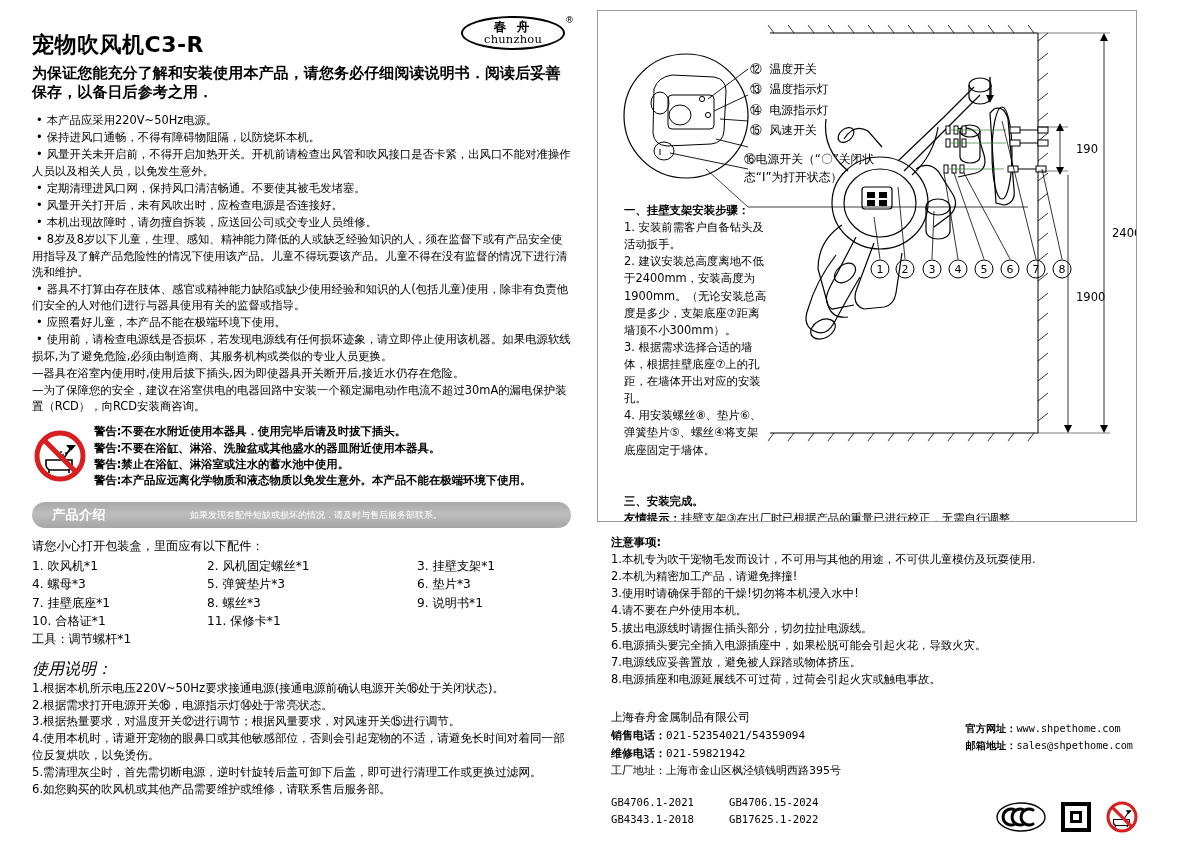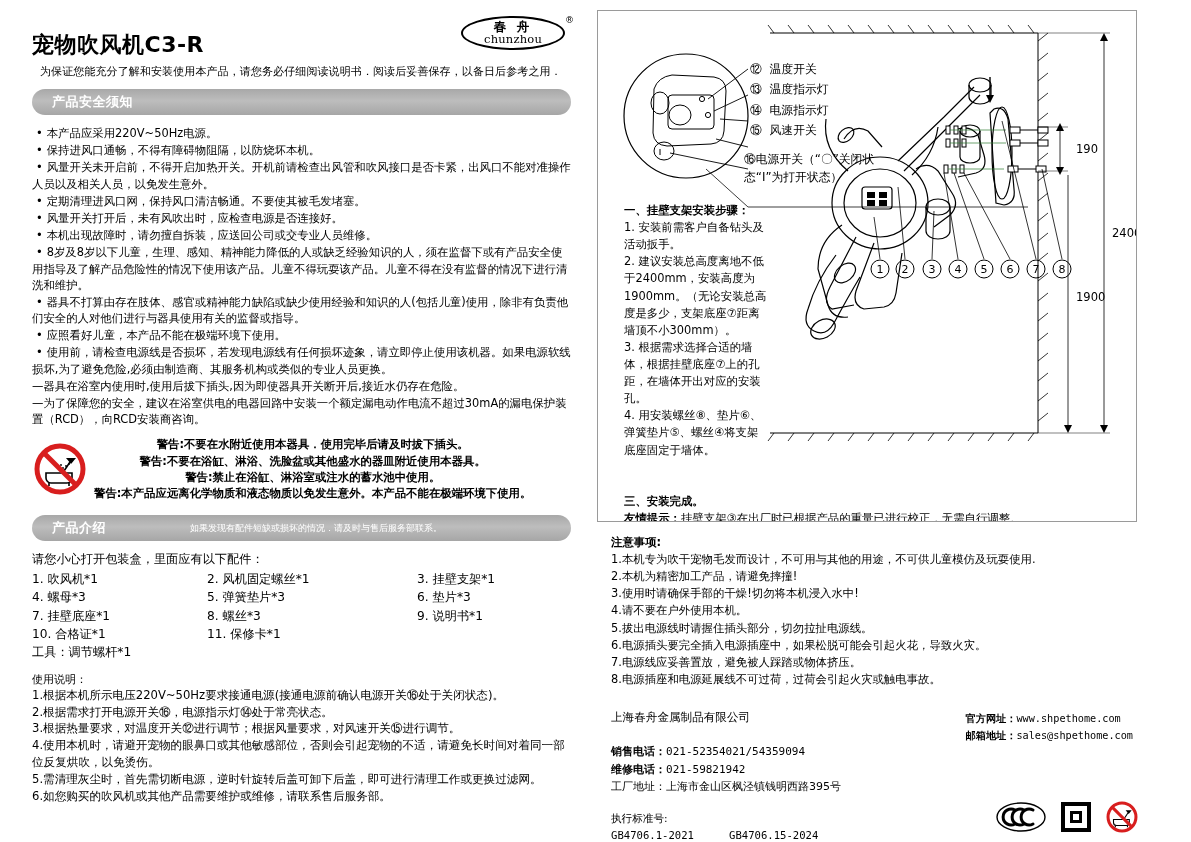--- a/index.html
+++ b/index.html
@@ -25,44 +25,44 @@
     width: 104px; height: 34px; border: 2px solid #000; border-radius: 50%;
     display:flex; flex-direction:column; align-items:center; justify-content:center;
     line-height: 1;
   }
   .logo .cn { font-size: 12.5px; font-weight:bold; letter-spacing: 3px; margin-bottom:1px; }
   .logo .en { font-size: 11.5px; font-weight:normal; font-family:"DejaVu Serif", serif; letter-spacing:0.2px; }
   .logo .reg { position:absolute; right:-1px; top:-1px; font-size:9px; }
 
   h1.title { font-size: 22px; font-weight: 600; margin: 8px 0 4px 0; letter-spacing: .5px;
              font-family:"DejaVu Sans","Liberation Sans",sans-serif; }
-  .subtitle { font-size: 11px; margin: 0 0 10px 8px; letter-spacing: .1px; }
+  .subtitle { font-size: 15px; margin: 0 0 10px 0; letter-spacing: .1px; font-weight: bold; }
 
   .band {
     background: linear-gradient(to bottom, #a8a8a8, #bdbdbd 45%, #a6a6a6);
     border-radius: 14px; height: 26px; display:flex; align-items:center;
     padding: 0 20px; margin: 6px 0 10px 0; color:#fff;
   }
   .band .band-title { font-size: 13px; font-weight:bold; letter-spacing:.5px; }
   .band .band-note { font-size: 9px; margin-left: 84px; font-weight:normal; }
 
   ul.bullets { list-style:none; margin:0; padding:0; }
   ul.bullets li { font-size: 11.4px; line-height: 1.42; margin: 0 0 1px 0; text-indent: 0; }
   ul.bullets li.b::before { content:"\2022"; margin-right: 4px; margin-left:4px; }
   ul.bullets li.dash { padding-left: 0; }
 
   .warnblock { display:flex; align-items:center; margin: 9px 0 6px 0; }
   .warn-icon { width: 56px; height: 56px; flex: 0 0 56px; margin-right: 6px; position:relative; }
-  .warn-lines { font-size: 11.4px; font-weight: bold; line-height: 1.42; text-align: center; }
+  .warn-lines { font-size: 11.4px; font-weight: bold; line-height: 1.42; }
 
   .parts-intro { font-size: 12.2px; margin: 2px 0 2px 0; }
   .parts-grid { display:grid; grid-template-columns: 175px 210px auto; font-size:12.2px; line-height:1.5; }
   .tools-line { font-size:12.2px; line-height:1.5; }
 
-  .usage-title { font-size: 11px; margin-top: 10px; }
+  .usage-title { font-size: 16px; margin-top: 10px; font-style: italic; }
   .usage-list { font-size: 11.6px; line-height: 1.46; }
   .usage-list div { margin-bottom: 0px; }
 
   
   .right-col { width: 581px; padding: 10px 12px 8px 8px; position:relative; }
 
   .diagram-box {
     border: 1px solid #9a9a9a; height: 512px; position:relative; overflow:hidden;
     background:#fff;
   }
@@ -79,23 +79,23 @@
   .steps-b .hd { font-weight:bold; }
   .steps-c { position:absolute; left: 26px; top: 483px; font-size:11.4px; }
   .steps-c .hd { font-weight:bold; }
   .tip { position:absolute; left: 26px; top: 500px; font-size: 11.4px; }
   .tip b { font-weight:bold; }
 
   .notice { margin-top: 12px; font-size: 11.4px; line-height: 1.5; padding-left: 14px;}
   .notice .hd { font-weight:bold; }
 
   .company { margin-top: 20px; padding-left: 14px; font-size: 11px; line-height:1.62; position:relative; }
-  .company .cname { font-size: 11.6px; margin-bottom:16px; }
+  .company .cname { font-size: 11.6px; margin-bottom:0; }
   .company b { font-weight:bold; }
-  .web { position:absolute; right: 4px; top: 2px; font-size: 10.2px; line-height:1.7; text-align:left; }
+  .web { position:absolute; right: 4px; top: 12px; font-size: 10.2px; line-height:1.7; text-align:left; }
 
   .std { margin-top: 14px; padding-left: 14px; font-size: 10.6px; line-height:1.62; }
   .std-grid { display:grid; grid-template-columns: 118px auto; }
 
   .certs { position:absolute; right: 10px; bottom: 8px; display:flex; align-items:center; gap: 14px; }
   .cert-ccc { width: 52px; height: 32px; }
   .cert-sq { width: 30px; height: 30px; border: 4px solid #000; display:flex; align-items:center; justify-content:center; }
   .cert-sq i { display:block; width: 12px; height: 12px; border: 3px solid #000; }
   .cert-no { width: 34px; height: 34px; position:relative; }
 
@@ -112,23 +112,20 @@
       <div class="oval">
         <span class="cn">春 舟</span>
         <span class="en">chunzhou</span>
       </div>
       <span class="reg">®</span>
     </div>
 
     <h1 class="title">宠物吹风机C3-R</h1>
     <p class="subtitle">为保证您能充分了解和安装使用本产品，请您务必仔细阅读说明书．阅读后妥善保存，以备日后参考之用．</p>
 
-    <div class="band">
-      <span class="band-title">产品安全须知</span>
-    </div>
 
     <ul class="bullets">
       <li class="b">本产品应采用220V~50Hz电源。</li>
       <li class="b">保持进风口通畅，不得有障碍物阻隔，以防烧坏本机。</li>
       <li class="b">风量开关未开启前，不得开启加热开关。开机前请检查出风管和吹风接口是否卡紧，出风口不能对准操作人员以及相关人员，以免发生意外。</li>
       <li class="b">定期清理进风口网，保持风口清洁畅通。不要使其被毛发堵塞。</li>
       <li class="b">风量开关打开后，未有风吹出时，应检查电源是否连接好。</li>
       <li class="b">本机出现故障时，请勿擅自拆装，应送回公司或交专业人员维修。</li>
       <li class="b">8岁及8岁以下儿童，生理、感知、精神能力降低的人或缺乏经验知识的人，须在监督下或有产品安全使用指导及了解产品危险性的情况下使用该产品。儿童不得玩耍该产品。儿童不得在没有监督的情况下进行清洗和维护。</li>
       <li class="b">器具不打算由存在肢体、感官或精神能力缺陷或缺少使用经验和知识的人(包括儿童)使用，除非有负责他们安全的人对他们进行与器具使用有关的监督或指导。</li>
@@ -468,21 +465,20 @@
       <div><b>维修电话：</b><span class="mono">021-59821942</span></div>
       <div><span>工厂地址：</span><span>上海市金山区枫泾镇钱明西路395号</span></div>
 
       <div class="web">
         <div><b>官方网址：</b><span class="mono">www.shpethome.com</span></div>
         <div><b>邮箱地址：</b><span class="mono">sales@shpethome.com</span></div>
       </div>
     </div>
 
     <div class="std">
-      <div>执行标准号:</div>
       <div class="std-grid mono">
         <div>GB4706.1-2021</div>
         <div>GB4706.15-2024</div>
         <div>GB4343.1-2018</div>
         <div>GB17625.1-2022</div>
       </div>
     </div>
 
     <div class="certs">
       <div class="cert-ccc">

